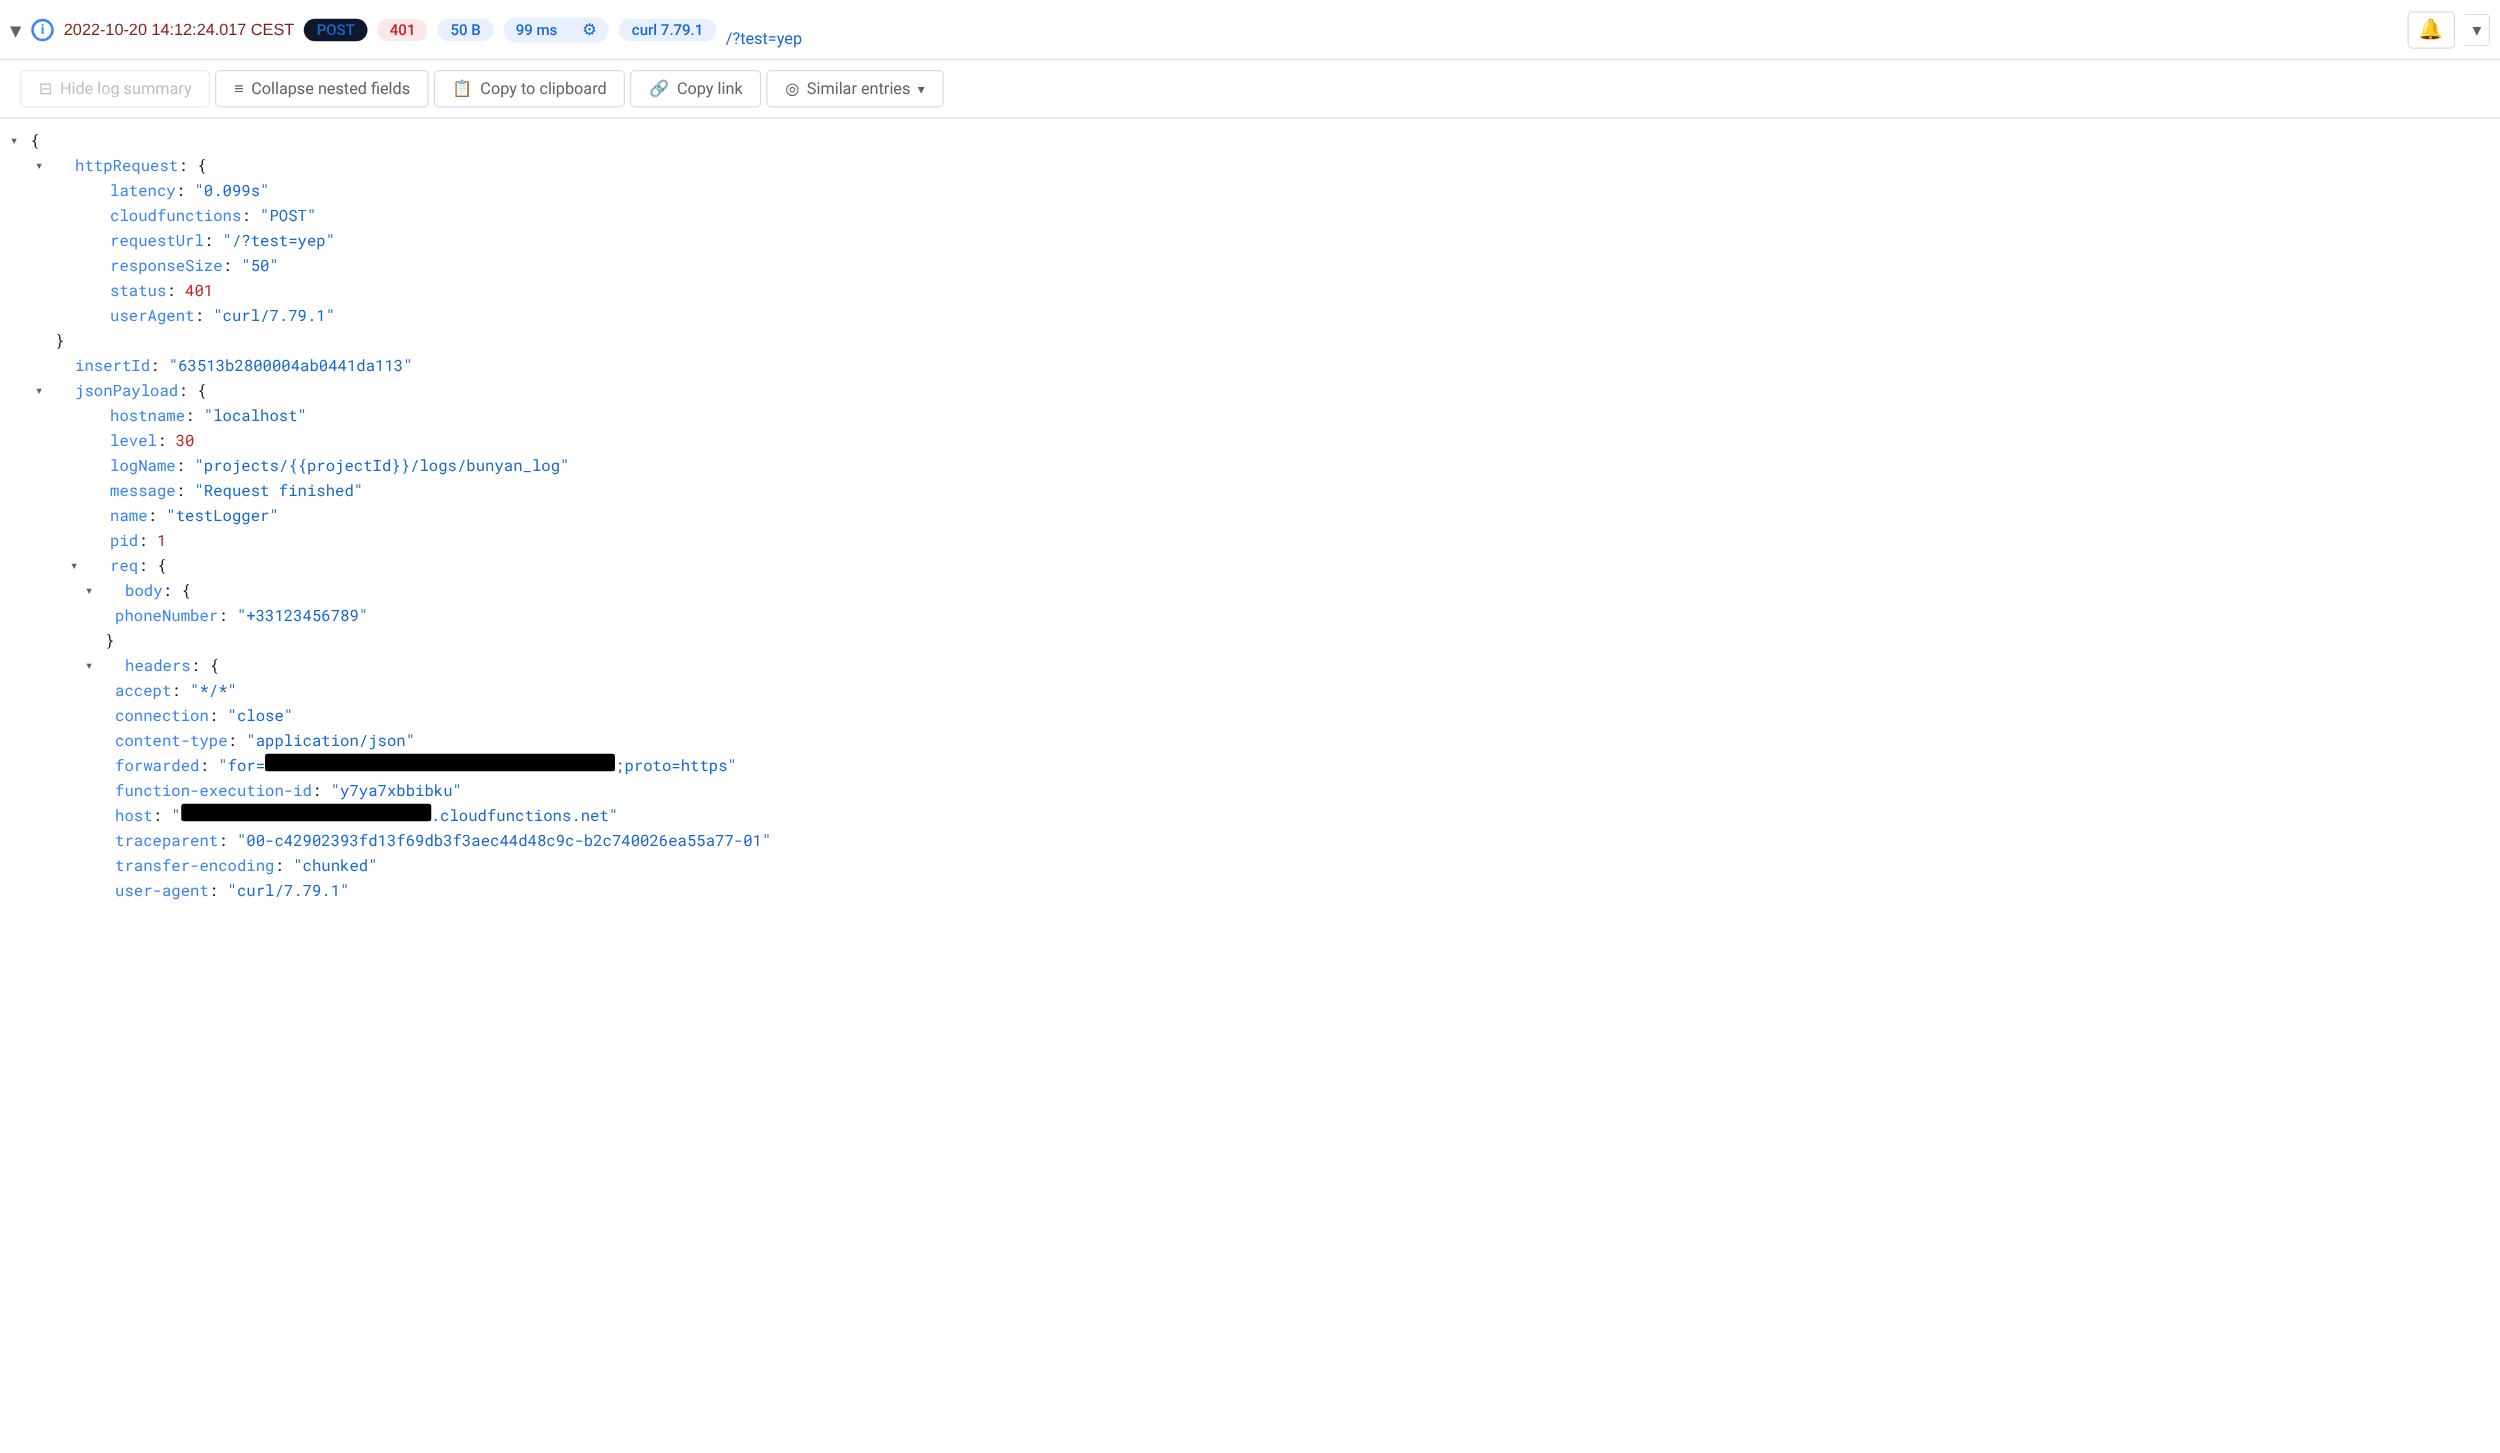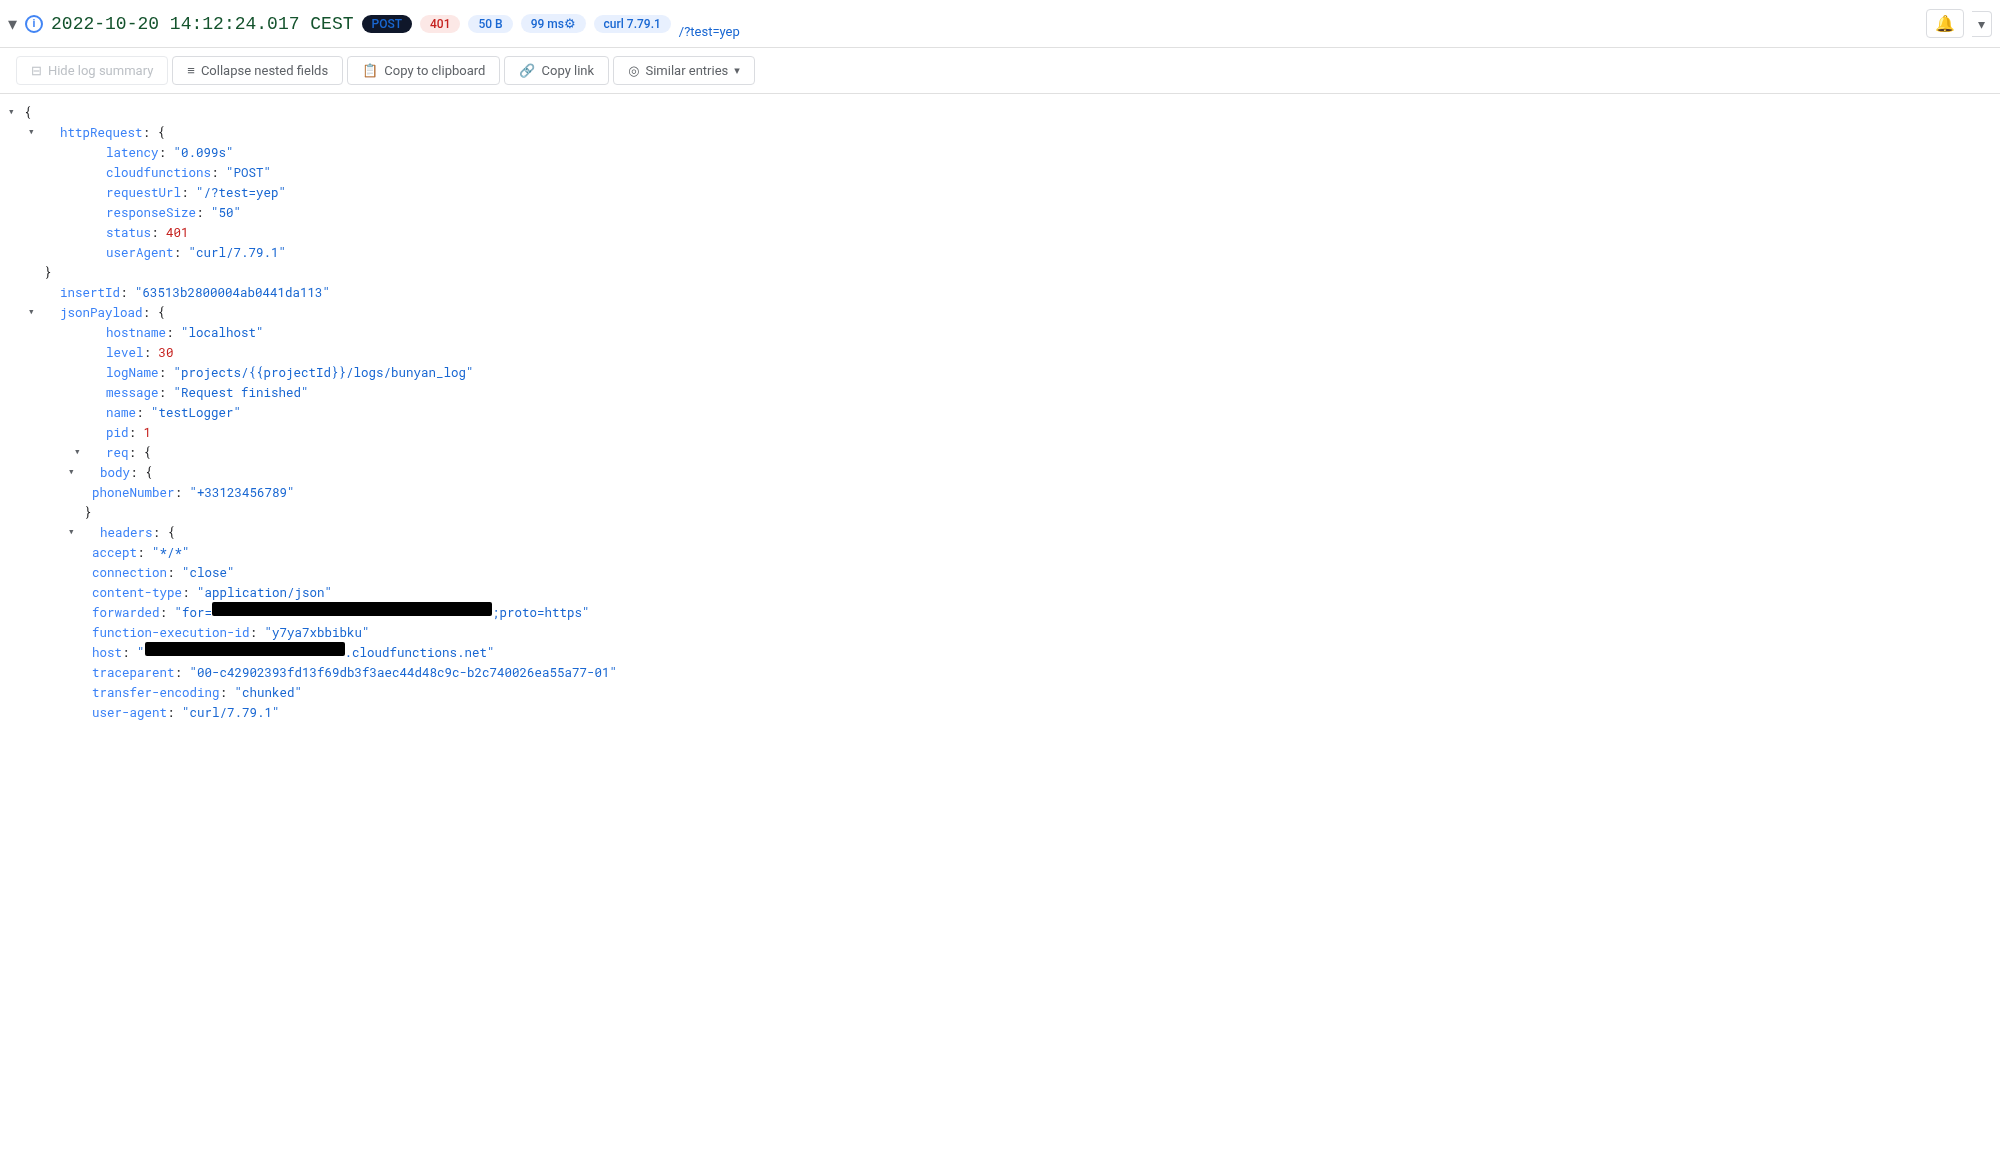--- a/index.html
+++ b/index.html
@@ -40,23 +40,23 @@
       align-items: center;
       width: 18px;
       height: 18px;
       border: 2px solid #4285f4;
       border-radius: 50%;
       justify-content: center;
       font-size: 11px;
     }
 
     .top-bar-timestamp {
-      font-family: Liberation Mono, monospace;
-      font-size: 18px;
-      color: #14532d;
+      font-family: Liberation Sans, sans-serif;
+      font-size: 13px;
+      color: #7f1d1d;
     }
 
     .badge {
       display: inline-flex;
       align-items: center;
       padding: 2px 10px;
       border-radius: 12px;
       font-size: 12px;
       font-weight: 500;
     }
@@ -74,21 +74,21 @@
     .badge-size {
       background: #e8f0fe;
       color: #1967d2;
     }
 
     .badge-time {
       background: #e8f0fe;
       color: #1967d2;
       display: flex;
       align-items: center;
-      gap: 0;
+      gap: 20px;
     }
 
     .badge-curl {
       background: #e8f0fe;
       color: #1967d2;
     }
 
     .badge-url {
       color: #1967d2;
       font-size: 13px;
@@ -165,21 +165,21 @@
     .line {
       display: flex;
       align-items: flex-start;
       padding: 0 8px;
       white-space: pre;
       min-height: 20px;
     }
 
     .indent-0 { padding-left: 8px; }
     .indent-1 { padding-left: 28px; }
-    .indent-2 { padding-left: 74px; }
+    .indent-2 { padding-left: 56px; }
     .indent-3 { padding-left: 68px; }
     .indent-4 { padding-left: 60px; }
 
     .toggle {
       display: inline-flex;
       align-items: center;
       cursor: pointer;
       color: #5f6368;
       font-size: 11px;
       margin-right: 2px;

